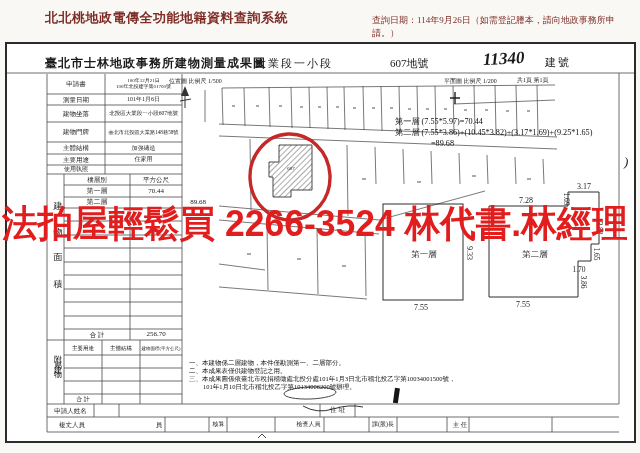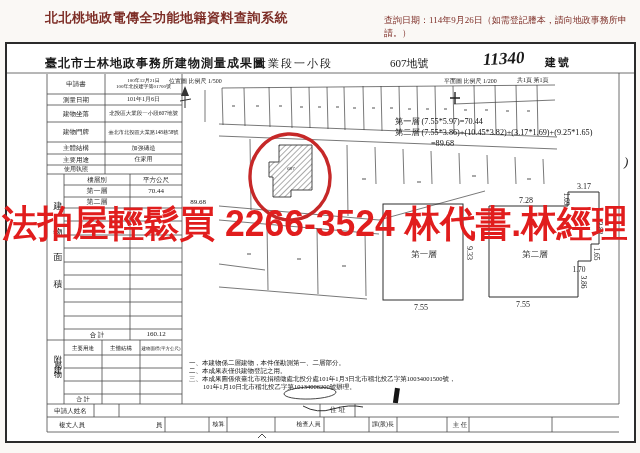--- a/index.html
+++ b/index.html
@@ -2,31 +2,31 @@
 <html><head>
 <meta charset="utf-8">
 <style>
   html,body{margin:0;padding:0;}
   body{width:640px;height:453px;background:#faf8f5;overflow:hidden;
        font-family:"Liberation Serif","DejaVu Serif",serif;}
   .page{position:relative;width:640px;height:453px;}
   .abs{position:absolute;}
   
   .sys-title{left:45px;top:9px;font-size:13px;font-weight:bold;color:#7d2d26;letter-spacing:.5px;}
-  .query-date{left:372px;top:14px;font-size:9px;color:#7d2d26;margin-left:12px;}
+  .query-date{left:372px;top:14px;font-size:9px;color:#7d2d26;}
   .doc-title{left:45px;top:28px;font-size:10.5px;color:#7d2d26;}
   
   .document{left:5px;top:42px;width:627px;height:397px;background:#fff;
             border:2px solid #2b2b2b;color:#1a1a1a;}
   .document .abs{white-space:nowrap;}
   .form-title{left:38px;top:11px;font-size:12px;font-weight:bold;letter-spacing:1px;}
   .section-name{left:248px;top:12px;font-size:11px;letter-spacing:2px;}
   .land-number{left:383px;top:12px;font-size:11px;}
   .bldg-no{left:476px;top:5px;font-size:17px;font-style:italic;transform:rotate(-3deg);font-weight:bold;}
-  .bldg-no-label{left:538px;top:11px;font-size:11px;letter-spacing:2px;font-weight:bold;}
+  .bldg-no-label{left:538px;top:11px;font-size:11px;letter-spacing:2px;}
   .tiny{font-size:6px;color:#222;}
   .cell{position:absolute;text-align:center;overflow:hidden;}
   .v-label{position:absolute;writing-mode:vertical-rl;text-orientation:upright;color:#111;}
   .calc{left:388px;top:72px;font-size:8.2px;line-height:11px;color:#111;}
   .calc .ind{margin-left:36px;}
   .notes{left:182px;top:315px;font-size:6.5px;line-height:8px;color:#111;}
   .notes .ind{margin-left:14px;}
   .margin-paren{left:617px;top:110px;font-size:13px;font-style:italic;}
   .watermark{left:2px;top:199px;width:638px;font-size:37px;font-weight:800;
              color:#e11d1d;font-family:"Liberation Sans","DejaVu Sans",sans-serif;
@@ -159,21 +159,21 @@
     <div class="cell" style="left:98px;top:121px;width:77px;height:9px;line-height:9px;font-size:6px;"></div>
 
     <div class="v-label" style="left:44px;top:150px;font-size:9px;letter-spacing:26px;">建物面積</div>
     <div class="cell" style="left:57px;top:130px;width:66px;height:11px;line-height:11px;font-size:6.5px;">樓層別</div>
     <div class="cell" style="left:123px;top:130px;width:52px;height:11px;line-height:11px;font-size:6.5px;">平方公尺</div>
     <div class="cell" style="left:57px;top:141px;width:66px;height:12px;line-height:12px;font-size:7px;">第一層</div>
     <div class="cell" style="left:123px;top:141px;width:52px;height:12px;line-height:12px;font-size:7px;">70.44</div>
     <div class="cell" style="left:57px;top:153px;width:66px;height:11px;line-height:11px;font-size:7px;">第二層</div>
     <div class="cell" style="left:123px;top:153px;width:52px;height:11px;line-height:11px;font-size:7px;padding-left:42px;">89.68</div>
     <div class="cell" style="left:57px;top:285px;width:66px;height:11px;line-height:11px;font-size:6.5px;">合 計</div>
-    <div class="cell" style="left:123px;top:285px;width:52px;height:11px;line-height:11px;font-size:7px;">160.12</div>
+    <div class="cell" style="left:123px;top:285px;width:52px;height:11px;line-height:11px;font-size:7px;">256.70</div>
 
     <div class="v-label" style="left:44px;top:305px;font-size:8px;letter-spacing:5px;">附屬建物</div>
     <div class="cell" style="left:57px;top:298px;width:38px;height:13px;line-height:13px;font-size:5.5px;">主要用途</div>
     <div class="cell" style="left:95px;top:298px;width:38px;height:13px;line-height:13px;font-size:5.5px;">主體結構</div>
     <div class="cell" style="left:133px;top:299px;width:42px;height:12px;line-height:11px;font-size:4.5px;">建物面積(平方公尺)</div>
     <div class="cell" style="left:57px;top:350px;width:38px;height:10px;line-height:10px;font-size:6px;">合 計</div>
 
     <div class="cell" style="left:40px;top:360px;width:47px;height:13px;line-height:13px;font-size:6.5px;">申請人姓名</div>
     <div class="cell" style="left:313px;top:360px;width:35px;height:16px;line-height:13px;font-size:7px;border-radius:6px;">住 址</div>
     <div class="cell" style="left:42px;top:373px;width:46px;height:15px;line-height:15px;font-size:6.5px;">複丈人員</div>

